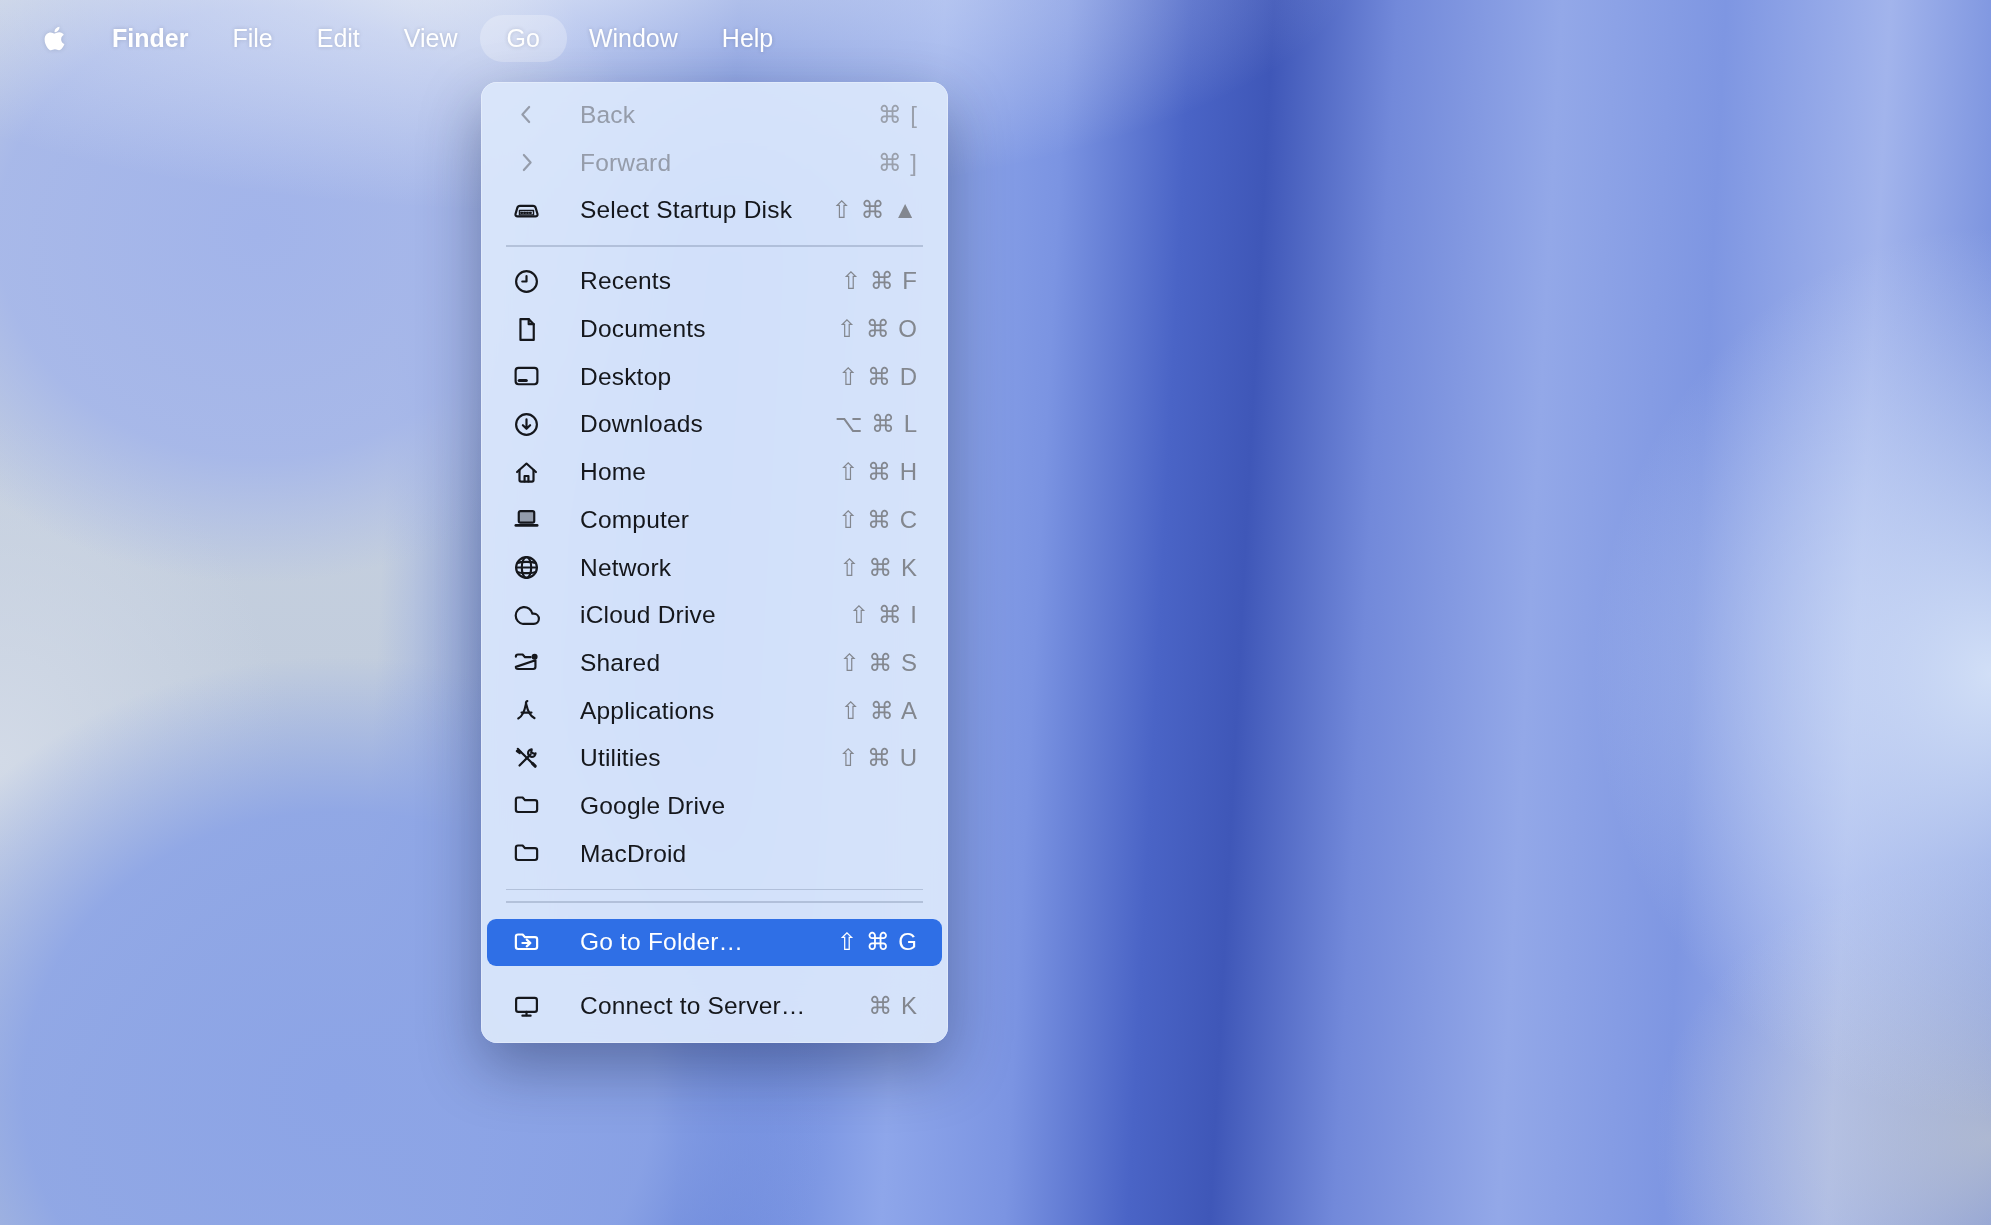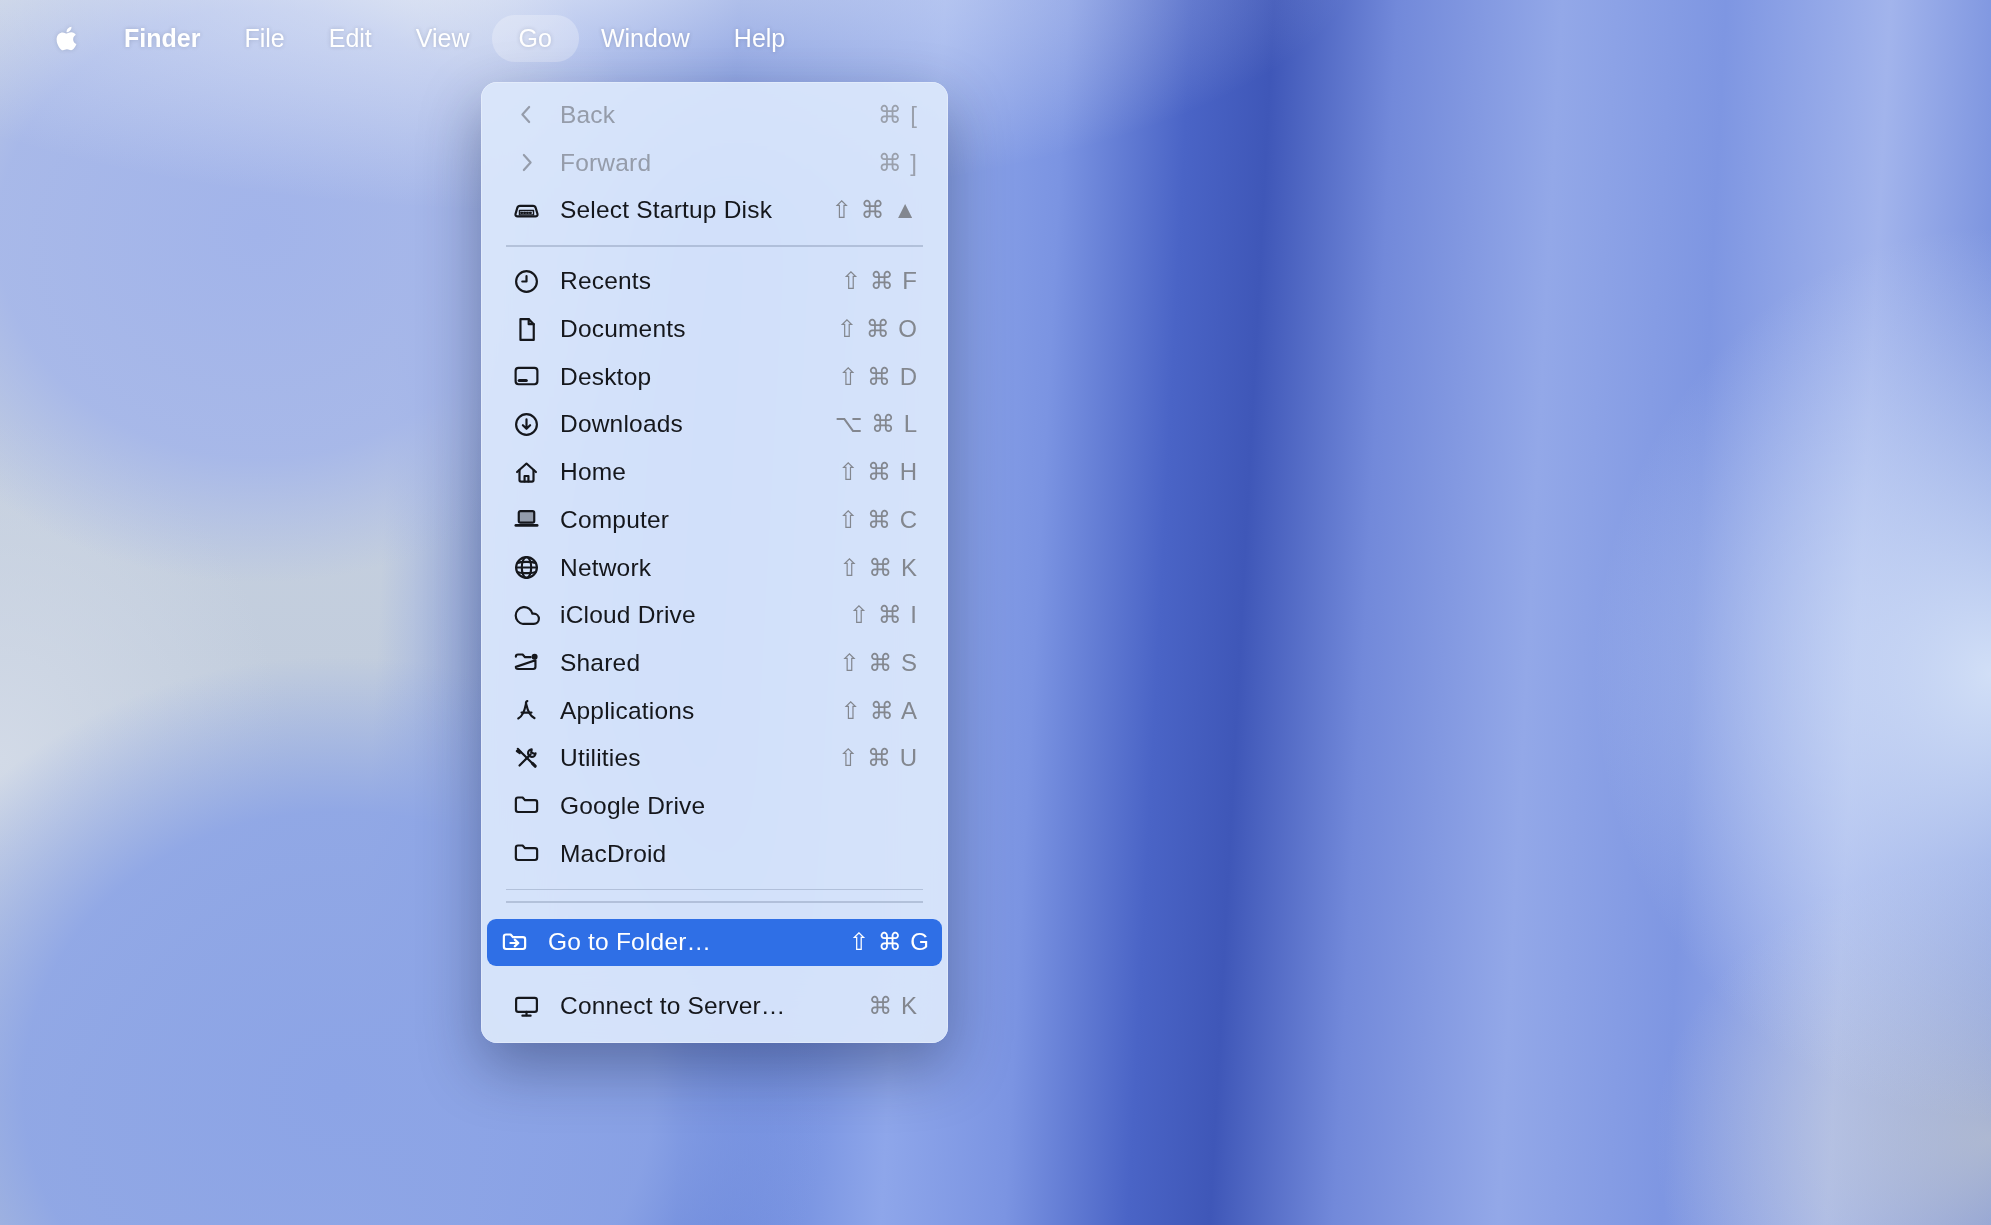--- a/index.html
+++ b/index.html
@@ -28,21 +28,21 @@
         #3f57b8 62%,
         #7289da 68%,
         #93a8e8 76%,
         #7e96e2 84%,
         #a2b4ec 92%,
         #6d87da 100%),
       linear-gradient(180deg,#ccd5e3 0%,#c2cddd 55%,#b9c6d8 100%);
   }
   
   .menubar{
-    position:absolute; top:0; left:12px; right:0; height:76px;
+    position:absolute; top:0; left:0; right:0; height:76px;
     display:flex; align-items:center;
     padding-left:43px;
     color:#fff; font-size:25px;
     text-shadow:0 0 4px rgba(10,20,50,0.18);
   }
   .apple{ width:27px; height:27px; margin-right:20px; display:flex; align-items:center; }
   .apple svg{ width:23px; height:27px; fill:#fff; filter:drop-shadow(0 0 2px rgba(10,20,50,0.15)); }
   .mb-item{ padding:0 22px; height:47px; display:flex; align-items:center; border-radius:23px; cursor:default; }
   .mb-item.bold{ font-weight:700; }
   .mb-item.active{ background:rgba(255,255,255,0.27); padding:0 27px; }
@@ -51,30 +51,30 @@
     position:absolute; left:481px; top:82px; width:467px;
     padding:9px 0 13px;
     background:rgba(219,231,250,0.93);
     backdrop-filter:blur(36px) saturate(1.6);
     border-radius:16px;
     box-shadow:0 24px 60px rgba(15,25,60,0.38), 0 0 0 0.5px rgba(255,255,255,0.55) inset;
     color:#15171c;
   }
   .mi{
     height:47.7px; display:flex; align-items:center;
-    padding:0 30px; font-size:24.5px; cursor:default;
+    padding:0 30px; font-size:24.5px; cursor:default;gap:20px;
   }
   .mi .ic{ width:30px; height:30px; margin-right:19px; display:flex; align-items:center; justify-content:center; flex:none; }
   .mi .ic svg{ width:29px; height:29px; stroke:currentColor; fill:none; stroke-width:1.8; stroke-linecap:round; stroke-linejoin:round; }
   .mi .lbl{ flex:1; white-space:nowrap; letter-spacing:0.2px; }
   .mi .sc{ font-size:24px; color:#83878f; letter-spacing:1px; white-space:nowrap; }
   .mi.disabled{ color:#959caa; }
   .mi.disabled .sc{ color:#9aa0ac; }
   .mi.highlight{
-    margin:16px 6px; padding:0 12px; border-radius:9px;
+    margin:16px 6px; padding:0 24px; border-radius:9px;
     background:#2f6fe6; color:#fff;
   }
   .mi.highlight .sc{ color:#fff; }
   .sep{ height:1.5px; background:rgba(40,55,90,0.20); margin:11px 25px; }
   .sub-ic{ width:22px; display:flex; justify-content:flex-end; }
   .sub-ic svg{ width:20px; height:20px; stroke:currentColor; fill:none; stroke-width:2.3; stroke-linecap:round; stroke-linejoin:round; }
   .screen-fill{ fill:#8d95a3; fill-opacity:0.9; }
   .dot-fill{ fill:currentColor; stroke:none; }
 </style>
 </head>

